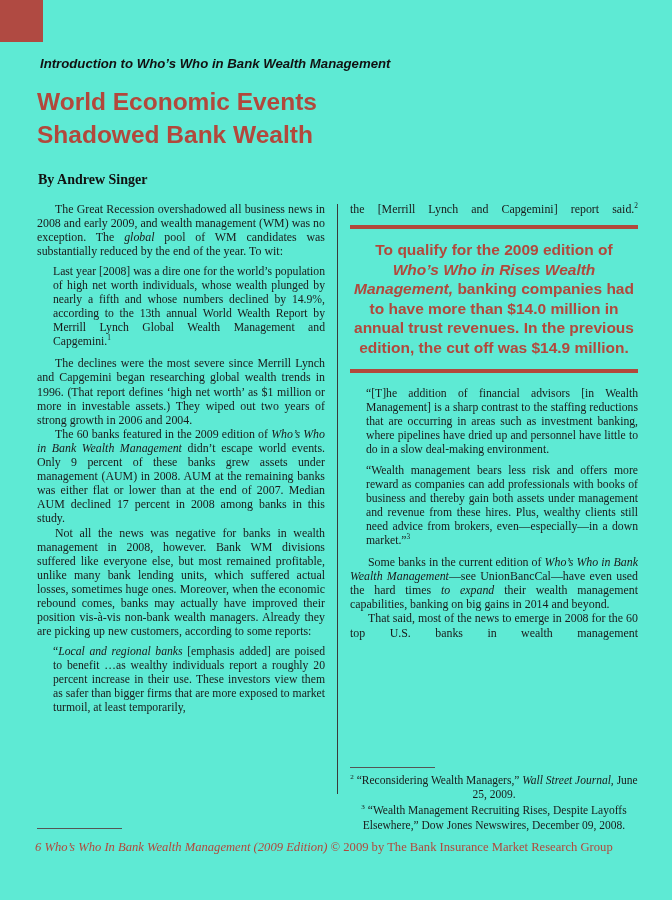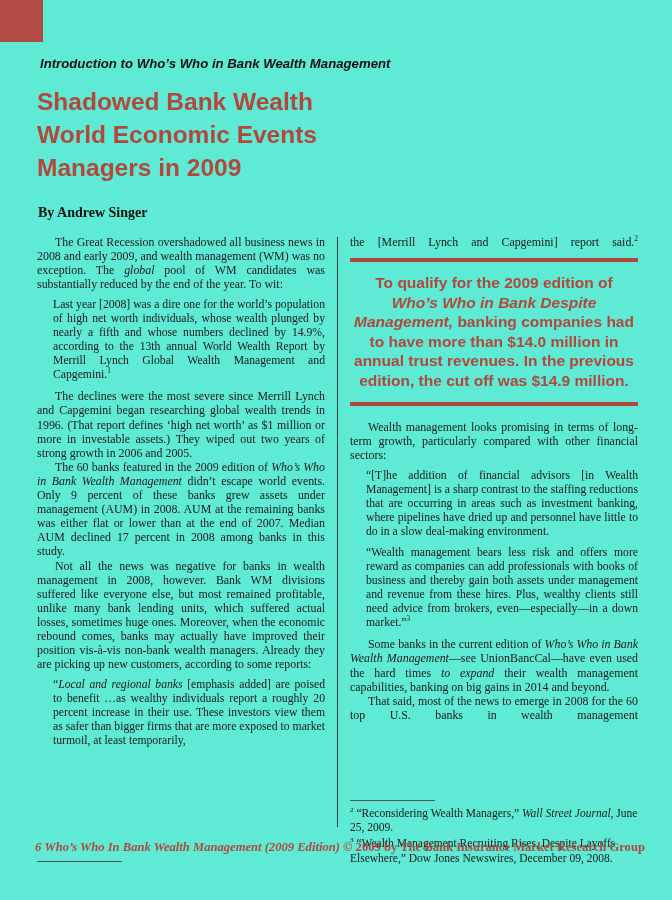--- a/index.html
+++ b/index.html
@@ -80,72 +80,70 @@
     text-align:center;
   }
   .footnote-block{margin-top:auto;padding-top:4px;}
   .fn-rule{
     width:85px;border-top:1px solid #555;
     margin:0 0 5px 0;height:0;
   }
   .footnote{
     margin:0 0 2px 0;
     font-size:11.5px;line-height:14.3px;
-    text-align:left;
+    text-align:center;
   }
   .footer{
     position:absolute;left:35px;right:10px;top:840px;
     color:var(--accent,#b2483c);
-    font-weight:bold;
+    font-weight:normal;
     font-size:12.6px;line-height:15px;
     white-space:nowrap;
   }
   .seg-i{font-style:italic;}
   sup{font-size:0.62em;line-height:0;}
 </style>
 </head>
 <body>
 
 <div class="page">
 
   <div class="corner-square"></div>
 
   <div class="kicker">Introduction to Who’s Who in Bank Wealth Management</div>
 
   <div class="title">
+    <div>World Economic Events</div>
     <div>Shadowed Bank Wealth</div>
-    <div>World Economic Events</div>
-    <div>Managers in 2009</div>
   </div>
 
   <div class="byline">By Andrew Singer</div>
 
   <div class="columns">
 
     <div class="col">
       <div class="col-body">
         <p class="para indent"><span>The Great Recession overshadowed all business news in 2008 and early 2009, and wealth management (WM) was no exception. The </span><span class="seg-i">global</span><span> pool of WM candidates was substantially reduced by the end of the year. To wit:</span></p>
         <p class="quote force-justify"><span>Last year [2008] was a dire one for the world’s population of high net worth individuals, whose wealth plunged by nearly a fifth and whose numbers declined by 14.9%, according to the 13th annual World Wealth Report by Merrill Lynch Global Wealth Management and Capgemini.</span><sup>1</sup></p>
-        <p class="para indent"><span>The declines were the most severe since Merrill Lynch and Capgemini began researching global wealth trends in 1996. (That report defines ‘high net worth’ as $1 million or more in investable assets.) They wiped out two years of strong growth in 2006 and 2005.</span></p>
+        <p class="para indent"><span>The declines were the most severe since Merrill Lynch and Capgemini began researching global wealth trends in 1996. (That report defines ‘high net worth’ as $1 million or more in investable assets.) They wiped out two years of strong growth in 2006 and 2004.</span></p>
         <p class="para indent"><span>The 60 banks featured in the 2009 edition of </span><span class="seg-i">Who’s Who in Bank Wealth Management</span><span> didn’t escape world events. Only 9 percent of these banks grew assets under management (AUM) in 2008. AUM at the remaining banks was either flat or lower than at the end of 2007. Median AUM declined 17 percent in 2008 among banks in this study.</span></p>
         <p class="para indent"><span>Not all the news was negative for banks in wealth management in 2008, however. Bank WM divisions suffered like everyone else, but most remained profitable, unlike many bank lending units, which suffered actual losses, sometimes huge ones. Moreover, when the economic rebound comes, banks may actually have improved their position vis-à-vis non-bank wealth managers. Already they are picking up new customers, according to some reports:</span></p>
         <p class="quote"><span>“</span><span class="seg-i">Local and regional banks</span><span> [emphasis added] are poised to benefit …as wealthy individuals report a roughly 20 percent increase in their use. These investors view them as safer than bigger firms that are more exposed to market turmoil, at least temporarily,</span></p>
       </div>
       <div class="footnote-block">
         <div class="fn-rule"></div>
       </div>
     </div>
 
     <div class="divider"></div>
 
     <div class="col">
       <div class="col-body">
         <p class="para force-justify"><span>the [Merrill Lynch and Capgemini] report said.</span><sup>2</sup></p>
-        <div class="pullquote"><span>To qualify for the 2009 edition of </span><span class="seg-i">Who’s Who in Bank Despite Management,</span><span> banking companies had to have more than $14.0 million in annual trust revenues. In the previous edition, the cut off was $14.9 million.</span></div>
-        <p class="para indent"><span>Wealth management looks promising in terms of long-term growth, particularly compared with other financial sectors:</span></p>
+        <div class="pullquote"><span>To qualify for the 2009 edition of </span><span class="seg-i">Who’s Who in Rises Wealth Management,</span><span> banking companies had to have more than $14.0 million in annual trust revenues. In the previous edition, the cut off was $14.9 million.</span></div>
         <p class="quote gap-after"><span>“[T]he addition of financial advisors [in Wealth Management] is a sharp contrast to the staffing reductions that are occurring in areas such as investment banking, where pipelines have dried up and personnel have little to do in a slow deal-making environment.</span></p>
         <p class="quote force-justify"><span>“Wealth management bears less risk and offers more reward as companies can add professionals with books of business and thereby gain both assets under management and revenue from these hires. Plus, wealthy clients still need advice from brokers, even—especially—in a down market.”</span><sup>3</sup></p>
         <p class="para indent"><span>Some banks in the current edition of </span><span class="seg-i">Who’s Who in Bank Wealth Management</span><span>—see UnionBancCal—have even used the hard times </span><span class="seg-i">to expand</span><span> their wealth management capabilities, banking on big gains in 2014 and beyond.</span></p>
         <p class="para indent force-justify"><span>That said, most of the news to emerge in 2008 for the 60 top U.S. banks in wealth management</span></p>
       </div>
       <div class="footnote-block">
         <div class="fn-rule"></div>
         <p class="footnote"><sup>2</sup><span> “Reconsidering Wealth Managers,” </span><span class="seg-i">Wall Street Journal,</span><span> June 25, 2009.</span></p>
         <p class="footnote"><sup>3</sup><span> “Wealth Management Recruiting Rises, Despite Layoffs Elsewhere,” Dow Jones Newswires, December 09, 2008.</span></p>
       </div>

